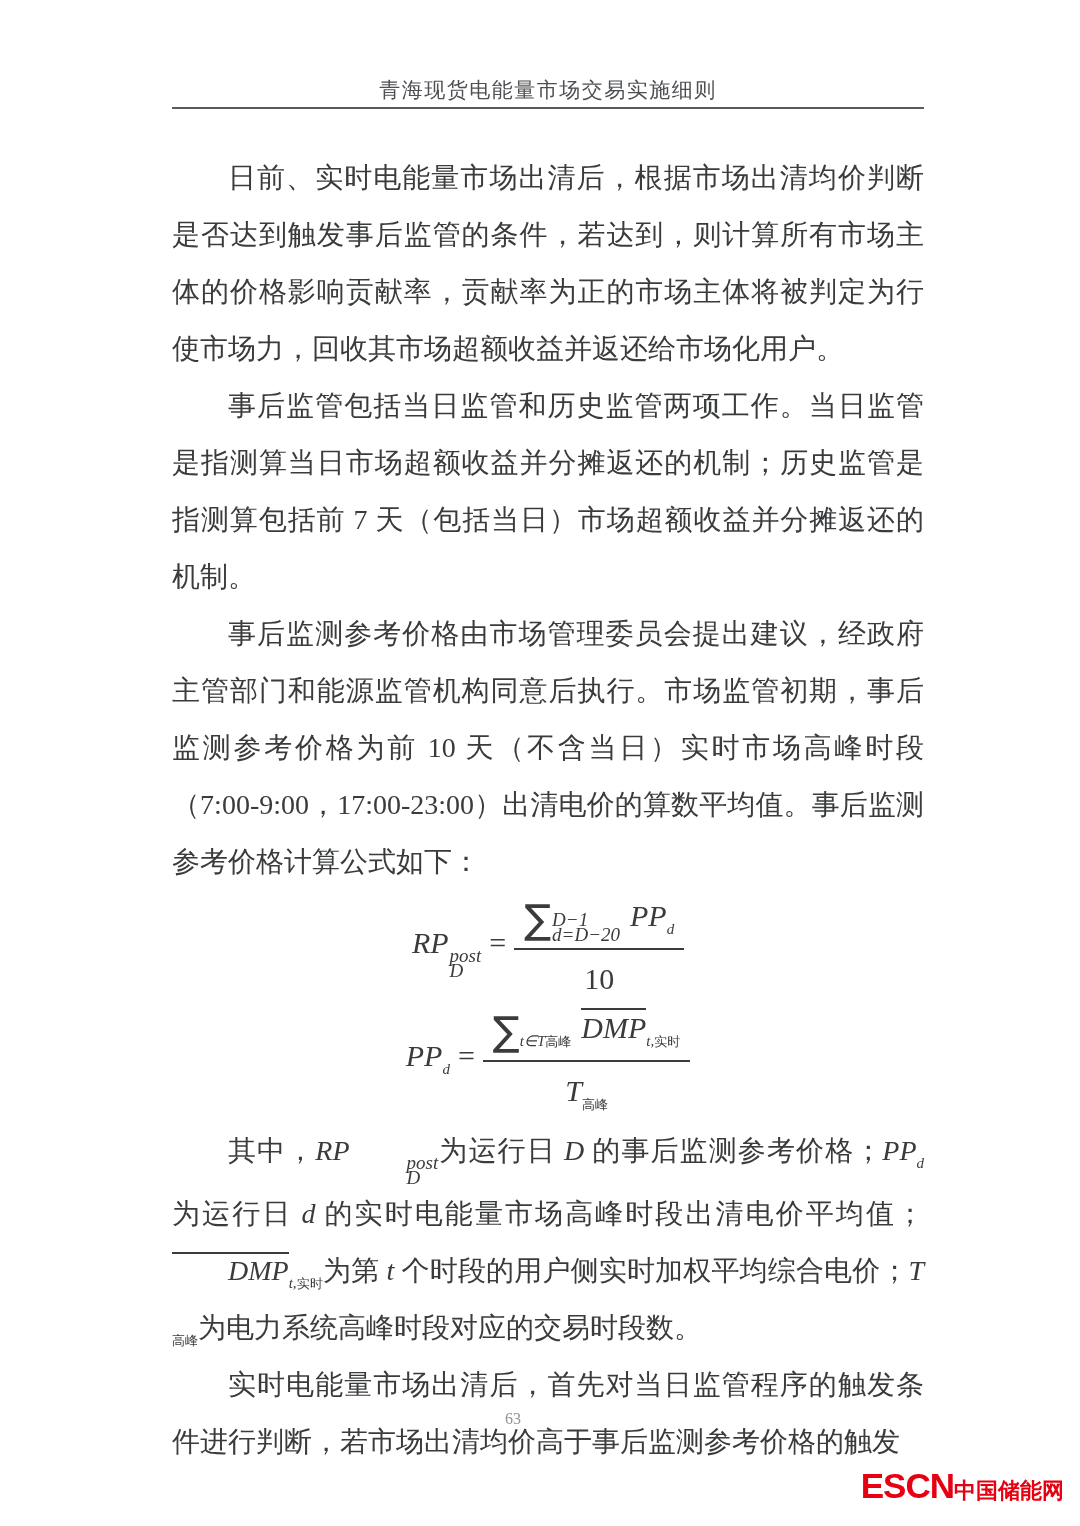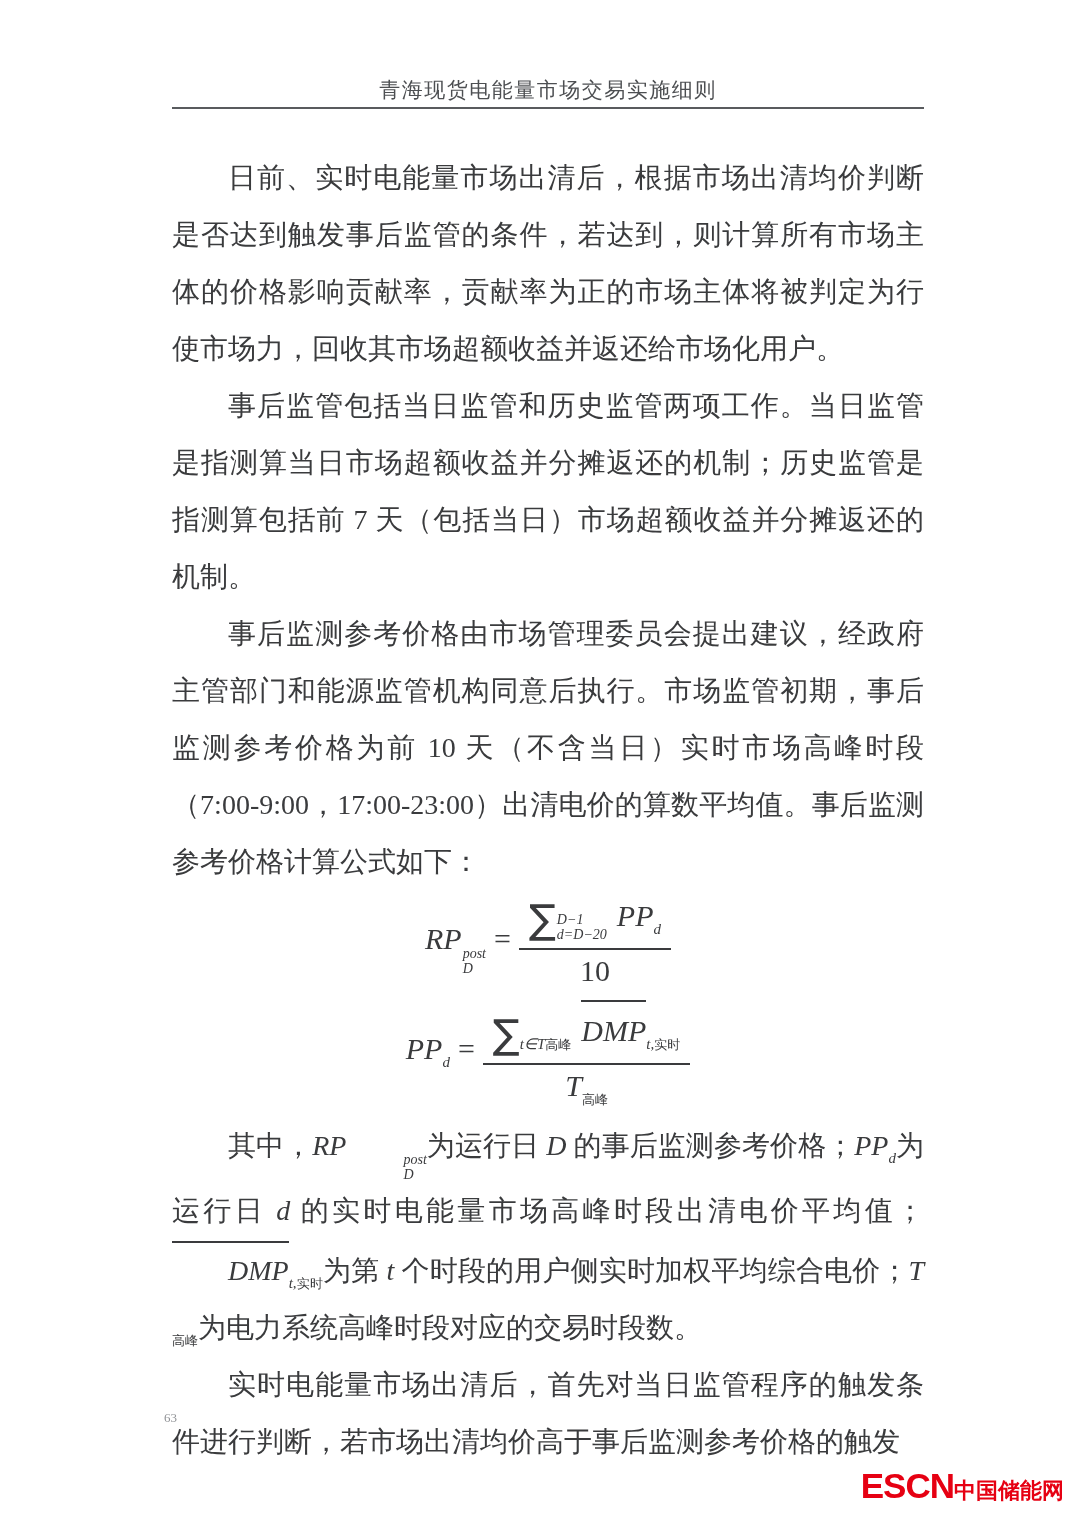--- a/index.html
+++ b/index.html
@@ -27,21 +27,21 @@
     position: absolute; top: 149px; left: 172px; width: 752px;
     font-size: 28px; line-height: 57px; color: #3a3b3d;
     text-align: justify;
   }
   .content p { margin: 0; text-indent: 2em; }
   
   .m-ital { font-style: italic; font-family: "Liberation Serif", serif; }
   .stack {
     display: inline-flex; flex-direction: column;
     vertical-align: -9px; text-align: left;
-    font-size: 14px; line-height: 15px; font-style: italic;
+    font-size: 19px; line-height: 15px; font-style: italic;
     margin-left: 1px;
     margin-top: 16px;
   }
   .msub {
     font-size: 15px; vertical-align: -8px; line-height: 15px;
   }
   .cjk-tiny { font-size: 13px; font-style: normal; }
   .formula {
     text-align: center; text-indent: 0 !important;
     line-height: normal; color: #3a3b3d;
@@ -49,35 +49,35 @@
   }
   .f2 { margin-top: 2px; }
   .m-eq { padding: 0 8px; font-style: normal; }
   .frac {
     display: inline-block; vertical-align: middle; text-align: center;
   }
   .frac .num {
     display: block; border-bottom: 2px solid #3a3b3d;
     padding: 0 10px 6px 10px;
   }
-  .frac .den { display: block; padding-top: 4px; }
+  .frac .den { display: block; padding-top: 12px; }
   .sigma {
     font-size: 40px; font-style: normal; vertical-align: middle;
     font-family: "DejaVu Sans", sans-serif; font-weight: 500;
   }
   .sigma-limits { vertical-align: middle; }
   .num-gap { display: inline-block; width: 10px; }
   .ovl {
     border-top: 2px solid #3a3b3d; display: inline-block;
-    line-height: 1.05; padding-top: 13px; margin-top: 2px;
+    line-height: 1.05; padding-top: 2px; margin-top: 2px;
   }
   
   .page-number {
-    position: absolute; top: 1410px; left: 164px; width: 710px;
-    font-size: 13px; color: #909296;
+    position: absolute; top: 1410px; left: 158px; width: 710px;
+    text-align: center; font-size: 16px; color: #909296;
   }
   .footer-logo {
     position: absolute; top: 1466px; right: 16px;
     font-family: "Liberation Sans", "DejaVu Sans", sans-serif;
     font-weight: bold; color: #e60012; white-space: nowrap;
   }
   .footer-logo .latin {
     font-size: 35px; letter-spacing: -1px; font-style: normal;
   }
   .footer-logo .cjk { font-size: 22px; letter-spacing: 0; }

